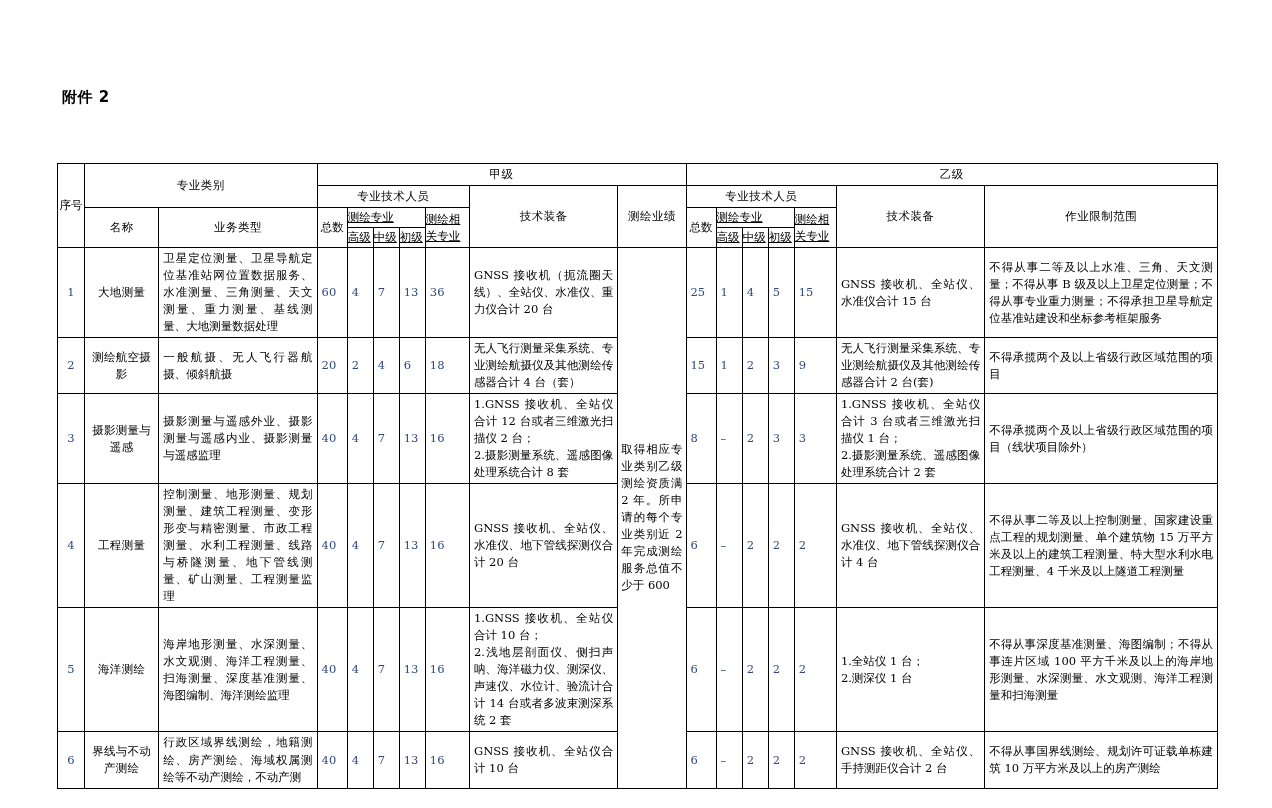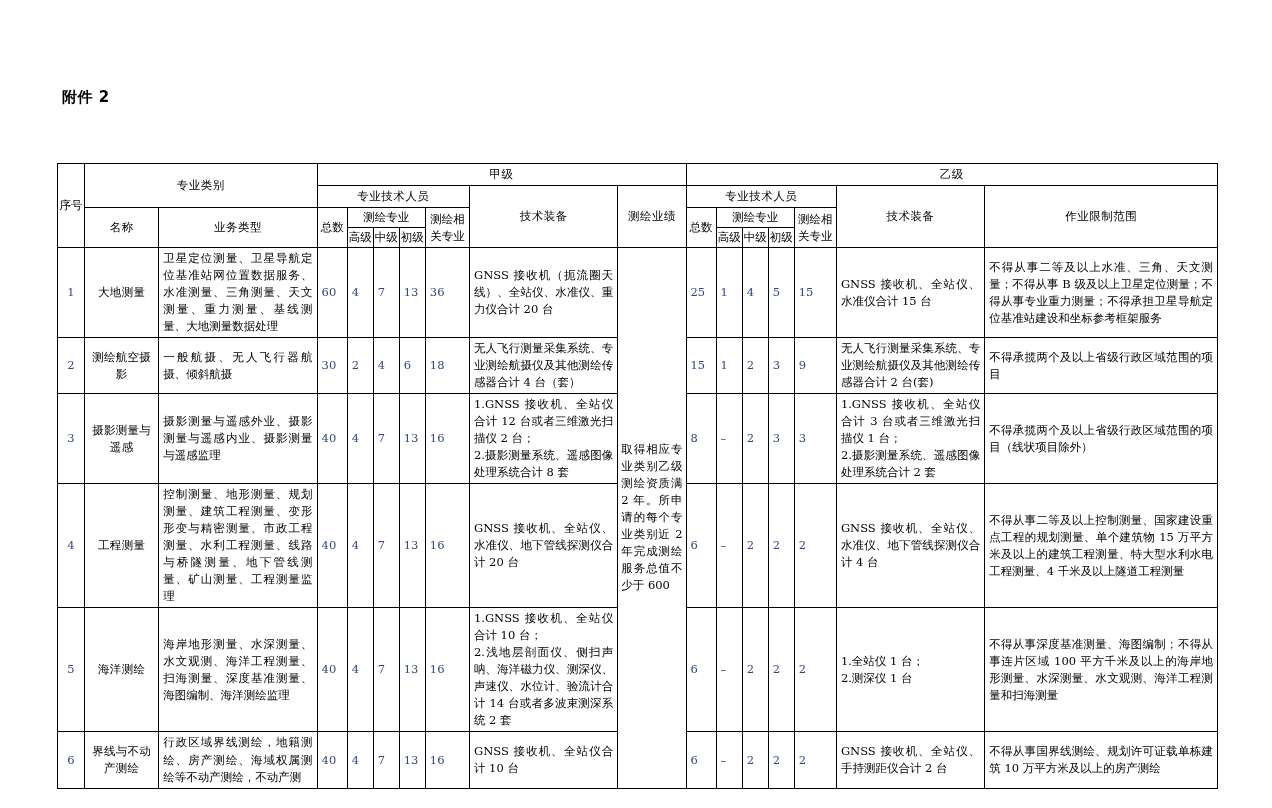--- a/index.html
+++ b/index.html
@@ -61,27 +61,28 @@
     font-weight: normal;
   }
   .hd {
     text-align: center;
     font-weight: bold;
     font-size: 12.5px;
     letter-spacing: 0.5px;
     font-family: "DejaVu Sans", "Liberation Sans", sans-serif;
   }
   .hd-sm {
-    text-align: center;
+    text-align: left;
     font-weight: bold;
     font-size: 11px;
     line-height: 1.15;
     letter-spacing: 0px;
     padding: 1px 0px !important;
     font-family: "DejaVu Sans", "Liberation Sans", sans-serif;
+    text-decoration: underline;
   }
   .vert-hd {
     text-align: center;
     font-weight: bold;
     font-size: 12px;
     line-height: 1.12;
     padding: 2px 1px !important;
     font-family: "DejaVu Sans", "Liberation Sans", sans-serif;
   }
   .num {
@@ -213,21 +214,21 @@
             <td class="num">4</td>
             <td class="num">5</td>
             <td class="num">15</td>
             <td class="body-txt">GNSS 接收机、全站仪、水准仪合计 15 台</td>
             <td class="body-txt">不得从事二等及以上水准、三角、天文测量；不得从事 B 级及以上卫星定位测量；不得从事专业重力测量；不得承担卫星导航定位基准站建设和坐标参考框架服务</td>
           </tr>
           <tr>
             <td class="seq">2</td>
             <td class="cat-name">测绘航空摄影</td>
             <td class="body-txt">一般航摄、无人飞行器航摄、倾斜航摄</td>
-            <td class="num">30</td>
+            <td class="num">20</td>
             <td class="num">2</td>
             <td class="num">4</td>
             <td class="num">6</td>
             <td class="num">18</td>
             <td class="body-txt">无人飞行测量采集系统、专业测绘航摄仪及其他测绘传感器合计 4 台（套）</td>
             <td class="num">15</td>
             <td class="num">1</td>
             <td class="num">2</td>
             <td class="num">3</td>
             <td class="num">9</td>

